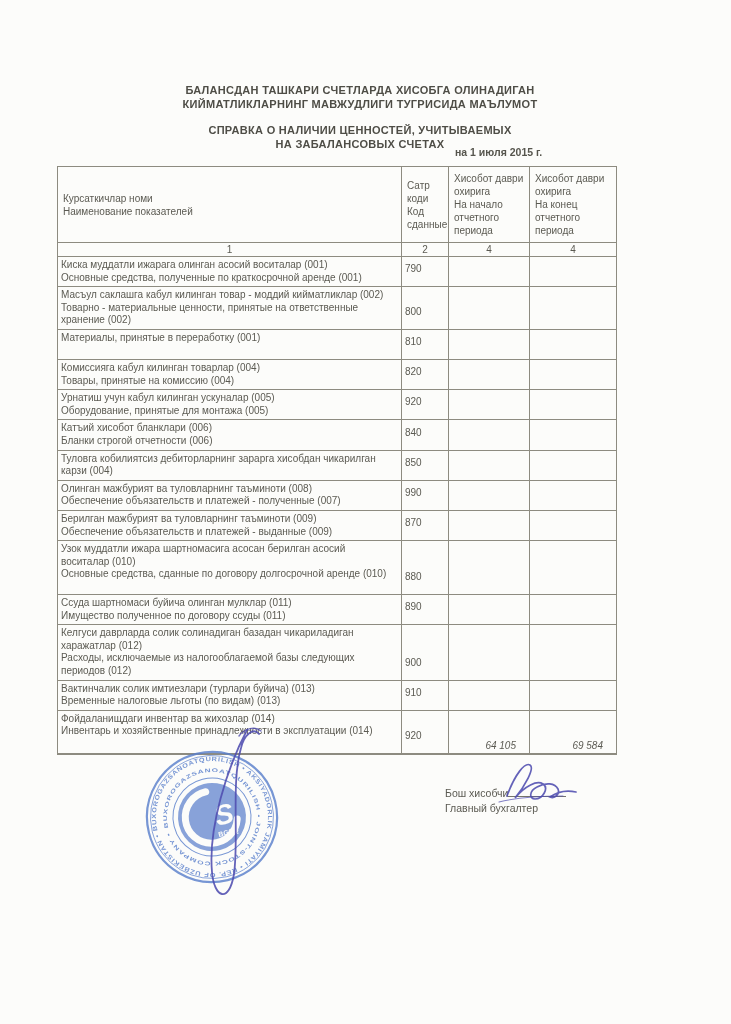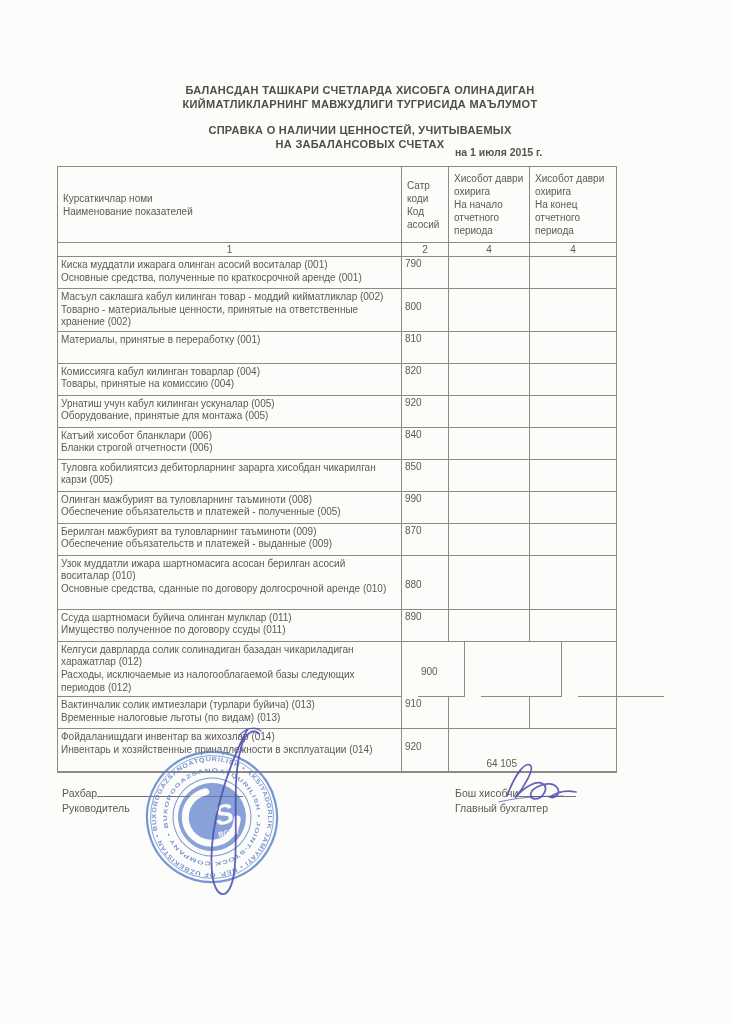--- a/index.html
+++ b/index.html
@@ -17,30 +17,30 @@
   .hrow,.subrow,.trow{display:grid;grid-template-columns:344px 47px 81px 86px;}
   .hcell{border-right:1px solid #8d8b80;border-bottom:1px solid #8d8b80;
          padding:4px 5px;display:flex;flex-direction:column;justify-content:center;
          line-height:13px;min-height:76px;box-sizing:border-box;}
   .hrow > .hcell:last-child,.subrow > .scell:last-child,.trow > .tcell:last-child{border-right:none;}
   .scell{border-right:1px solid #8d8b80;border-bottom:1px solid #8d8b80;
          text-align:center;padding:1px 0;line-height:11px;box-sizing:border-box;}
   .trow{min-height:30px;}
   .tcell{border-right:1px solid #8d8b80;border-bottom:1px solid #8d8b80;box-sizing:border-box;}
   .tcell.name{padding:2px 5px 2px 3px;line-height:12.6px;}
-  .tcell.code{display:flex;align-items:flex-end;padding:1px 2px 19px 3px;line-height:11px;}
+  .tcell.code{display:flex;align-items:flex-end;padding:1px 2px 12px 3px;line-height:11px;}
   .tcell.val{display:flex;align-items:flex-end;justify-content:flex-end;
-             padding:1px 13px 2px 2px;line-height:11px;}
+             padding:1px 13px 2px 2px;line-height:11px;font-style:italic;}
   .tbody .trow:nth-child(10){min-height:54px;}
-  .tbody .trow:nth-child(12){min-height:54px;gap:16px;}
+  .tbody .trow:nth-child(12){min-height:54px;}
   .tbody .trow:nth-child(14){min-height:42px;}
   .tbody .trow:last-child .tcell{border-bottom:none;}
   
   .footer-left{position:absolute;left:62px;top:786px;font-size:10.5px;line-height:15px;color:#5b5a52;}
-  .footer-right{position:absolute;left:455px;top:786px;font-size:10.5px;line-height:15px;color:#5b5a52;}
+  .footer-right{position:absolute;left:445px;top:786px;font-size:10.5px;line-height:15px;color:#5b5a52;}
   .sig-line{display:inline-block;border-bottom:1px solid #75746a;height:10px;vertical-align:baseline;}
   .sig-line.director{width:146px;}
   .sig-line.accountant{width:58px;}
   .stamp-svg{position:absolute;left:139px;top:744px;opacity:.82;z-index:2;}
   .sig-svg{position:absolute;z-index:3;}
   .sig1{left:195px;top:720px;}
   .sig2{left:485px;top:756px;}
 </style>
 </head>
 <body>
@@ -58,21 +58,21 @@
   <div class="dateline">на 1 июля 2015 г.</div>
 
   <div class="table">
     <div class="hrow">
       <div class="hcell">
         <div>Курсаткичлар номи</div>
         <div>Наименование показателей</div>
       </div>
       <div class="hcell">
         <div>Сатр коди</div>
-        <div>Код асосий</div>
+        <div>Код сданные</div>
       </div>
       <div class="hcell">
         <div>Хисобот даври охирига</div>
         <div>На начало отчетного периода</div>
       </div>
       <div class="hcell">
         <div>Хисобот даври охирига</div>
         <div>На конец отчетного периода</div>
       </div>
     </div>
@@ -140,31 +140,31 @@
           <div>Катъий хисобот бланклари (006)</div>
           <div>Бланки строгой отчетности (006)</div>
         </div>
         <div class="tcell code">840</div>
         <div class="tcell val"></div>
         <div class="tcell val"></div>
       </div>
 
       <div class="trow">
         <div class="tcell name">
-          <div>Туловга кобилиятсиз дебиторларнинг зарарга хисобдан чикарилган карзи (005)</div>
+          <div>Туловга кобилиятсиз дебиторларнинг зарарга хисобдан чикарилган карзи (004)</div>
         </div>
         <div class="tcell code">850</div>
         <div class="tcell val"></div>
         <div class="tcell val"></div>
       </div>
 
       <div class="trow">
         <div class="tcell name">
           <div>Олинган мажбурият ва туловларнинг таъминоти (008)</div>
-          <div>Обеспечение объязательств и платежей - полученные (005)</div>
+          <div>Обеспечение объязательств и платежей - полученные (007)</div>
         </div>
         <div class="tcell code">990</div>
         <div class="tcell val"></div>
         <div class="tcell val"></div>
       </div>
 
       <div class="trow">
         <div class="tcell name">
           <div>Берилган мажбурият ва туловларнинг таъминоти (009)</div>
           <div>Обеспечение объязательств и платежей - выданные (009)</div>
@@ -214,31 +214,26 @@
         <div class="tcell val"></div>
       </div>
 
       <div class="trow">
         <div class="tcell name">
           <div>Фойдаланищдаги инвентар ва жихозлар (014)</div>
           <div>Инвентарь и хозяйственные принадлежности в эксплуатации (014)</div>
         </div>
         <div class="tcell code">920</div>
         <div class="tcell val">64 105</div>
+        <div class="tcell val">69 584</div>
       </div>
 
     </div>
   </div>
 
-  <div class="footer-left">
-    <div>
-      <span>Рахбар</span><span class="sig-line director"></span>
-    </div>
-    <div>Руководитель</div>
-  </div>
 
   <div class="footer-right">
     <div>
       <span>Бош хисобчи</span><span class="sig-line accountant"></span>
     </div>
     <div>Главный бухгалтер</div>
   </div>
 
   <svg class="stamp-svg" width="146" height="146" viewBox="-73 -73 146 146">
     <g transform="rotate(-14)">

